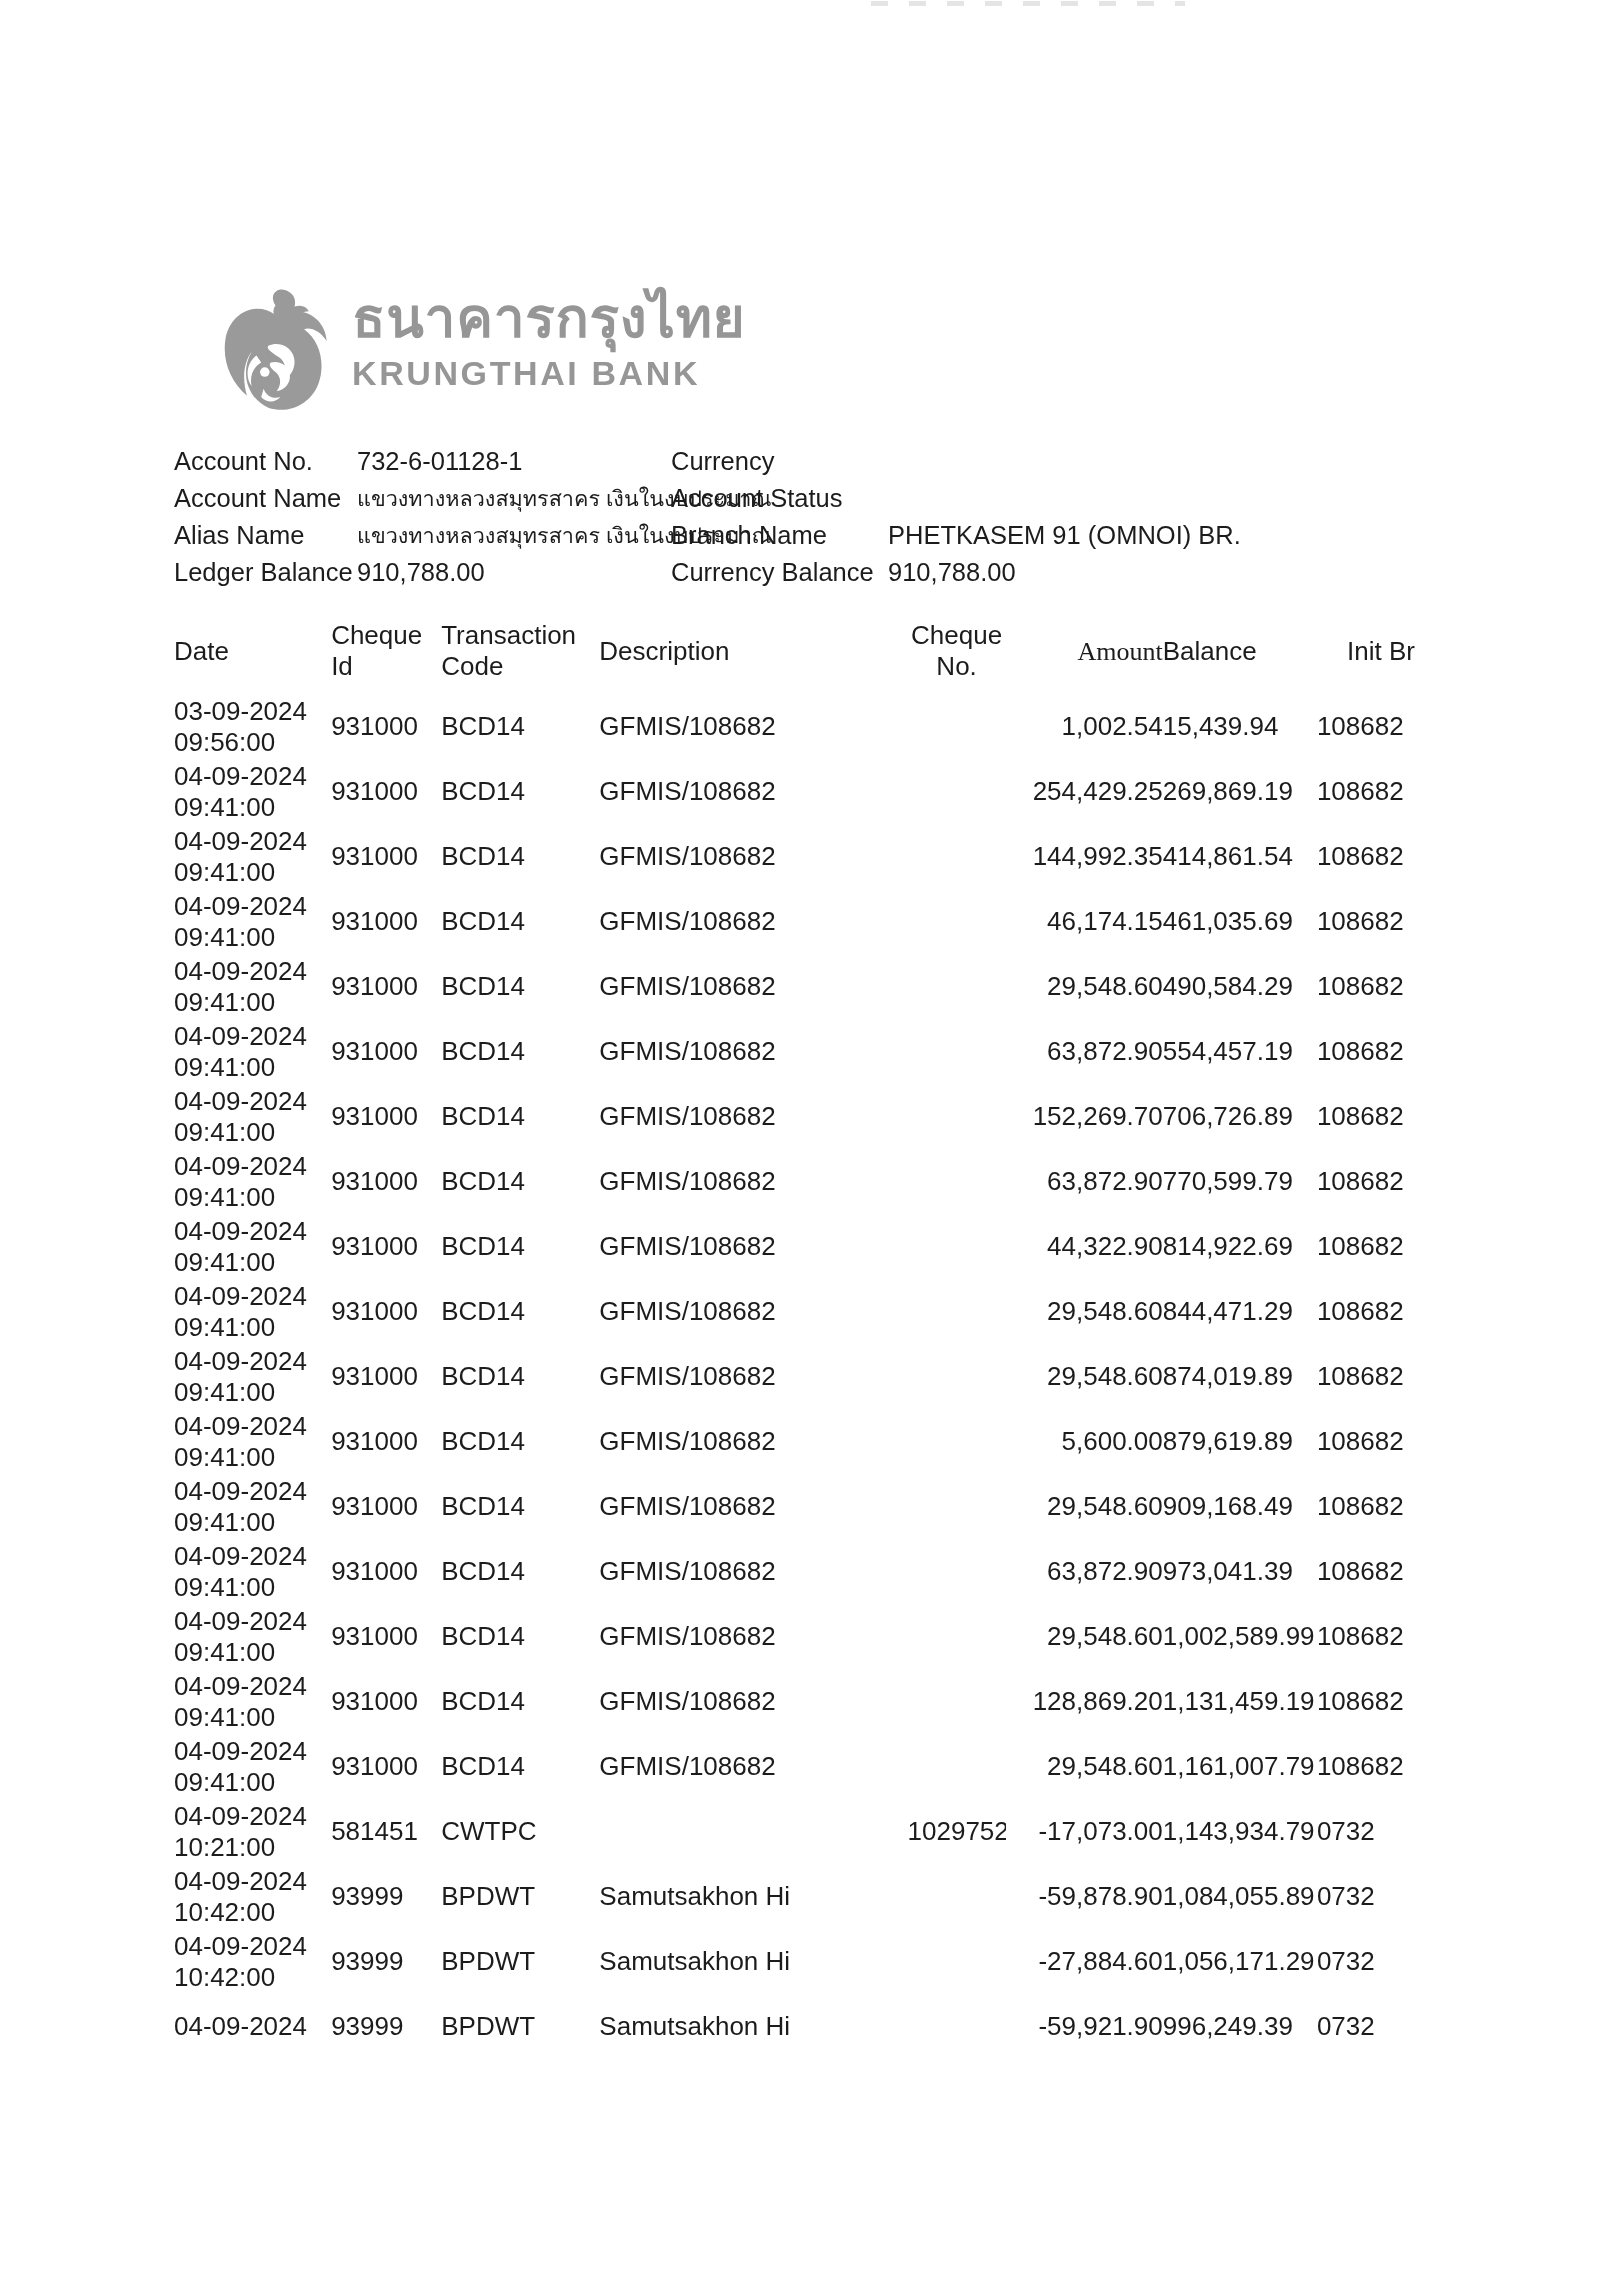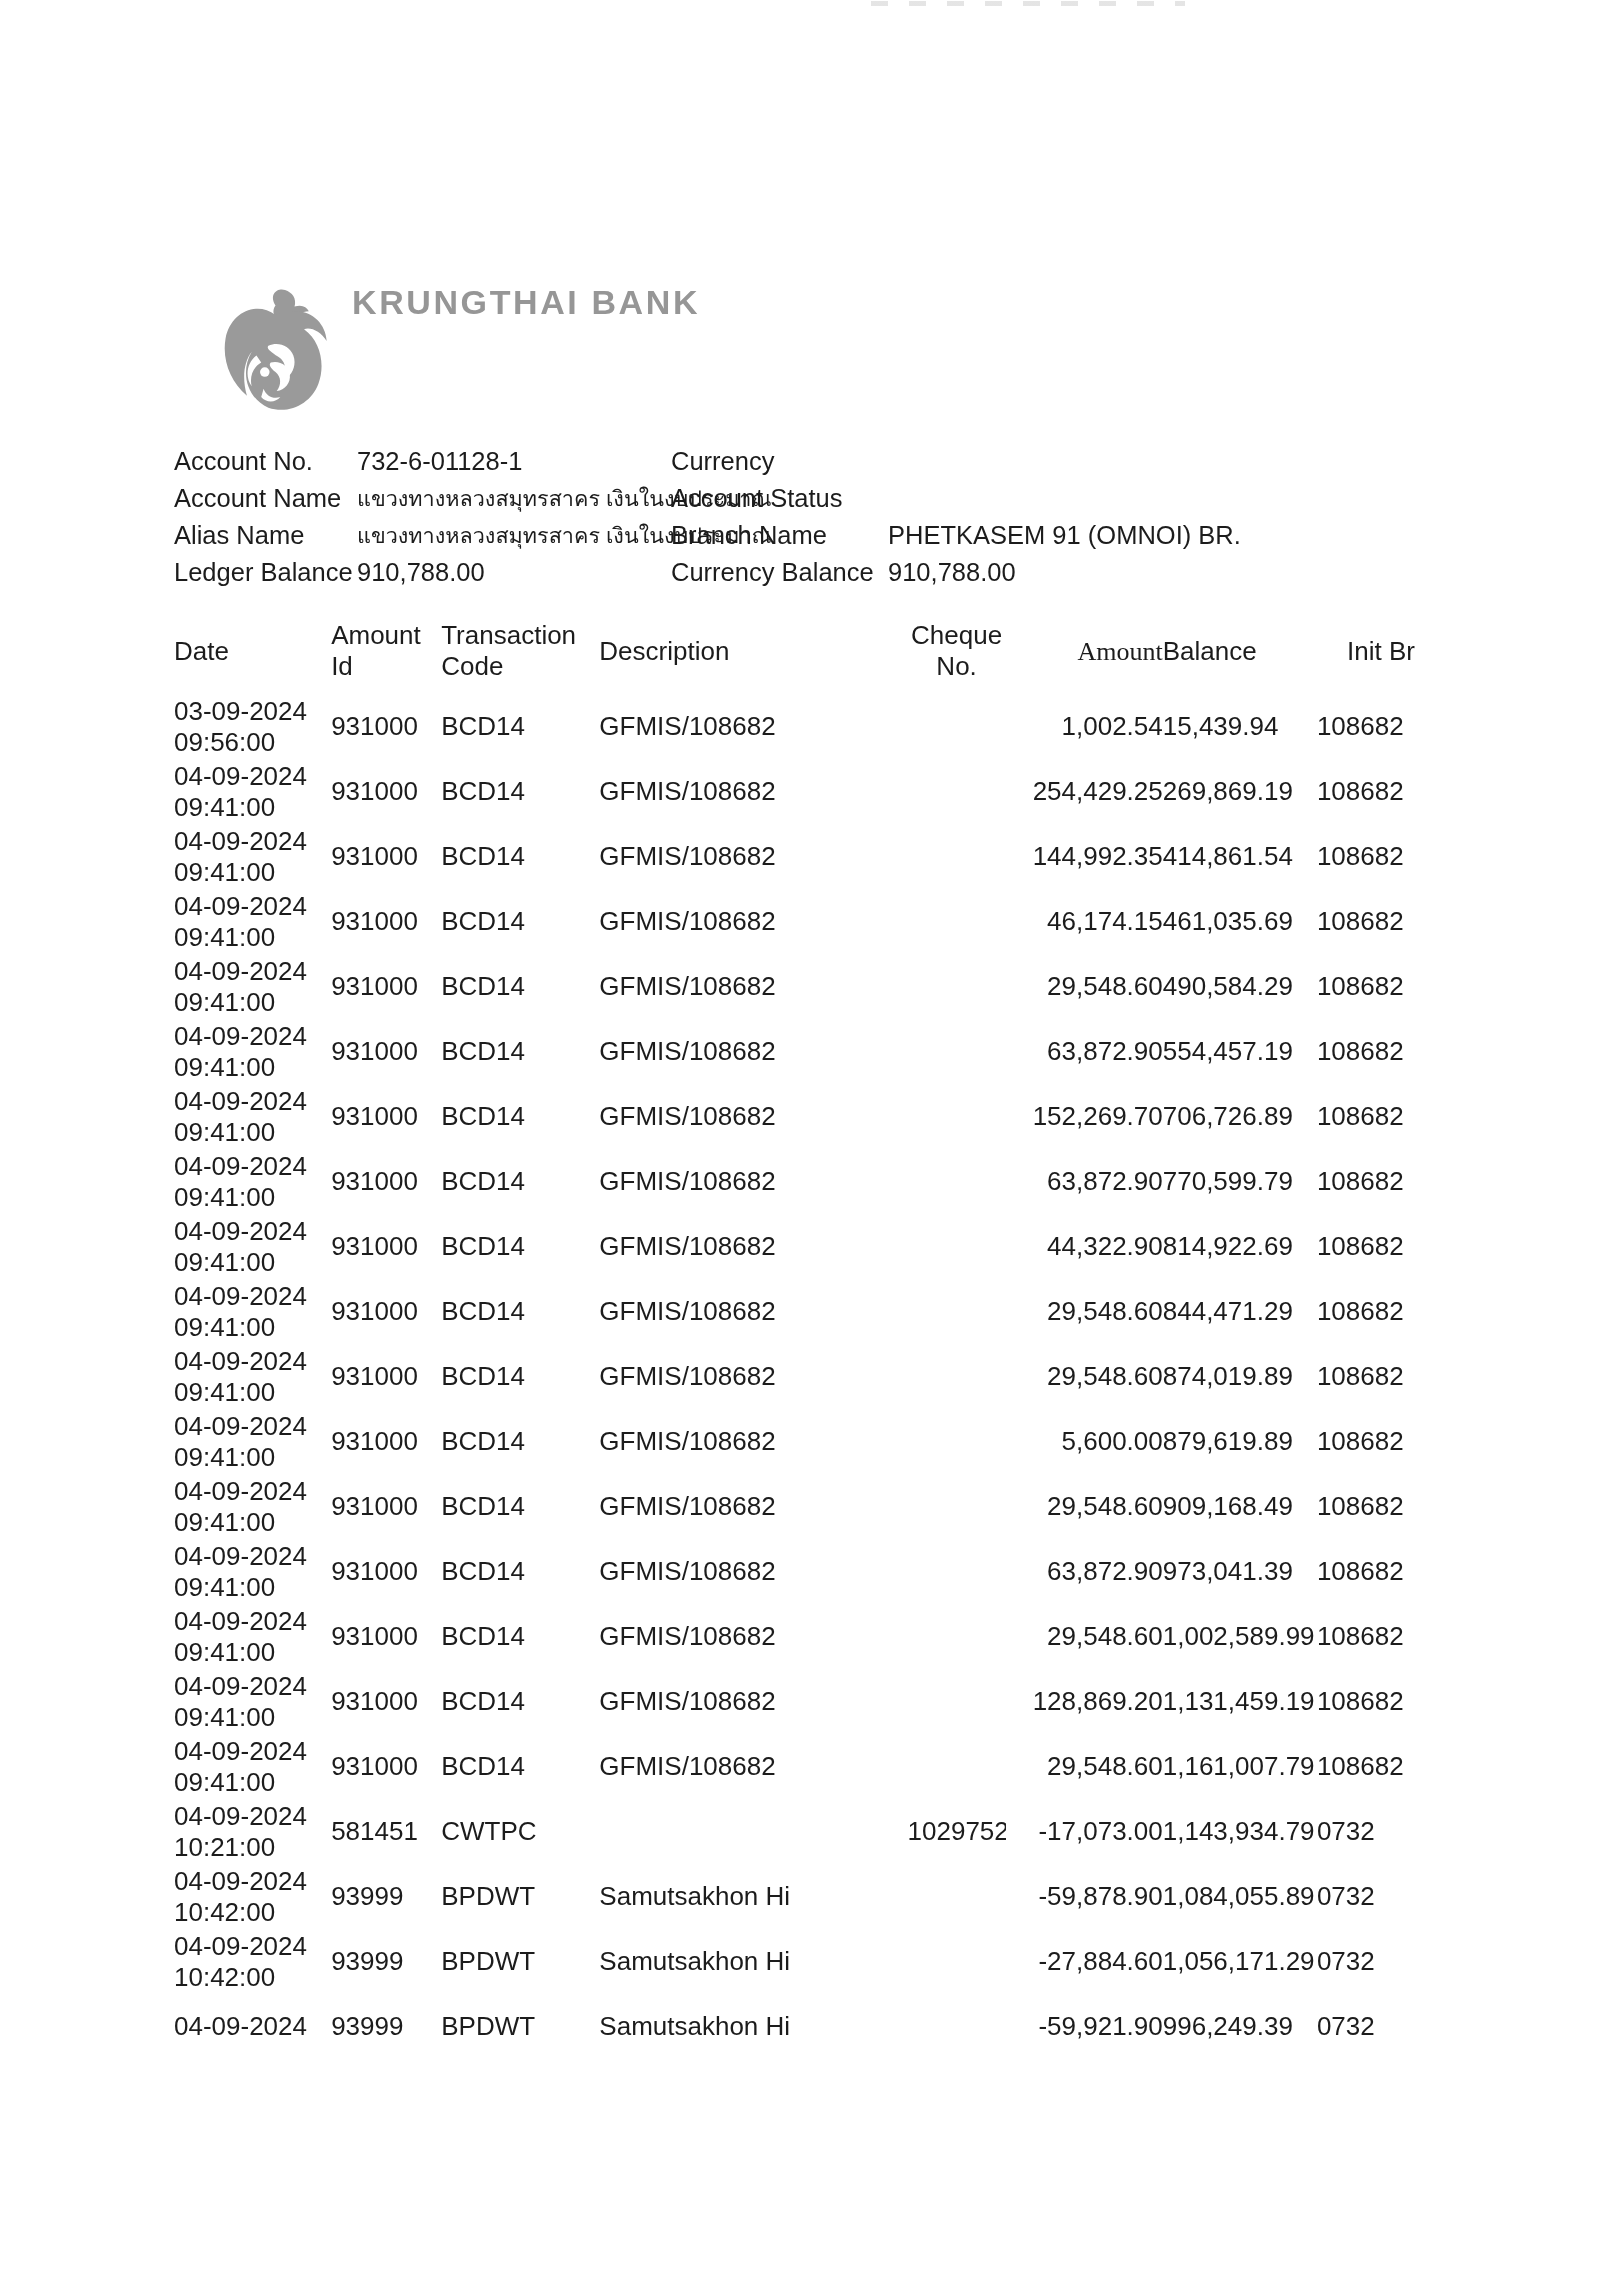--- a/index.html
+++ b/index.html
@@ -109,20 +109,21 @@
             Z"></path>
 
           <path fill="#ffffff" d="M34 58 C26 64 24 76 30 84 C28 76 31 68 38 64 Z"></path>
           <path fill="#ffffff" d="M46 64 C54 62 61 67 62 74 C63 81 58 87 51 88 C55 83 55 76 50 72 C46 69 44 66 46 64 Z"></path>
           <path fill="#ffffff" d="M40 86 C42 92 48 95 54 93 C50 98 42 98 38 93 Z"></path>
           <circle fill="#ffffff" cx="41" cy="72" r="4"></circle>
         </g>
       </svg>
     </span>
     <div class="logo-text">
+      <div class="logo-thai">ธนาคารกรุงไทย</div>
       <div class="logo-eng">KRUNGTHAI BANK</div>
     </div>
   </header>
 
   <section class="acct">
     <div class="acct-row">
       <div class="cell">Account No.</div>
       <div class="cell">732-6-01128-1</div>
       <div class="cell">Currency</div>
     </div>
@@ -153,21 +154,21 @@
           <col class="col-code">
           <col class="col-desc">
         <col class="col-cheque">
           <col class="col-amount">
           <col class="col-balance">
           <col class="col-initbr">
       </colgroup>
       <thead>
         <tr>
           <th class="t-left">Date</th>
-          <th class="t-left">Amount Id</th>
+          <th class="t-left">Cheque Id</th>
           <th class="h-code">Transaction Code</th>
           <th class="t-left">Description</th>
           <th class="h-cheque">Cheque No.</th>
           <th class="h-amount">Amount</th>
           <th class="h-balance">Balance</th>
           <th class="h-initbr">Init Br</th>
         </tr>
       </thead>
       <tbody>
 

